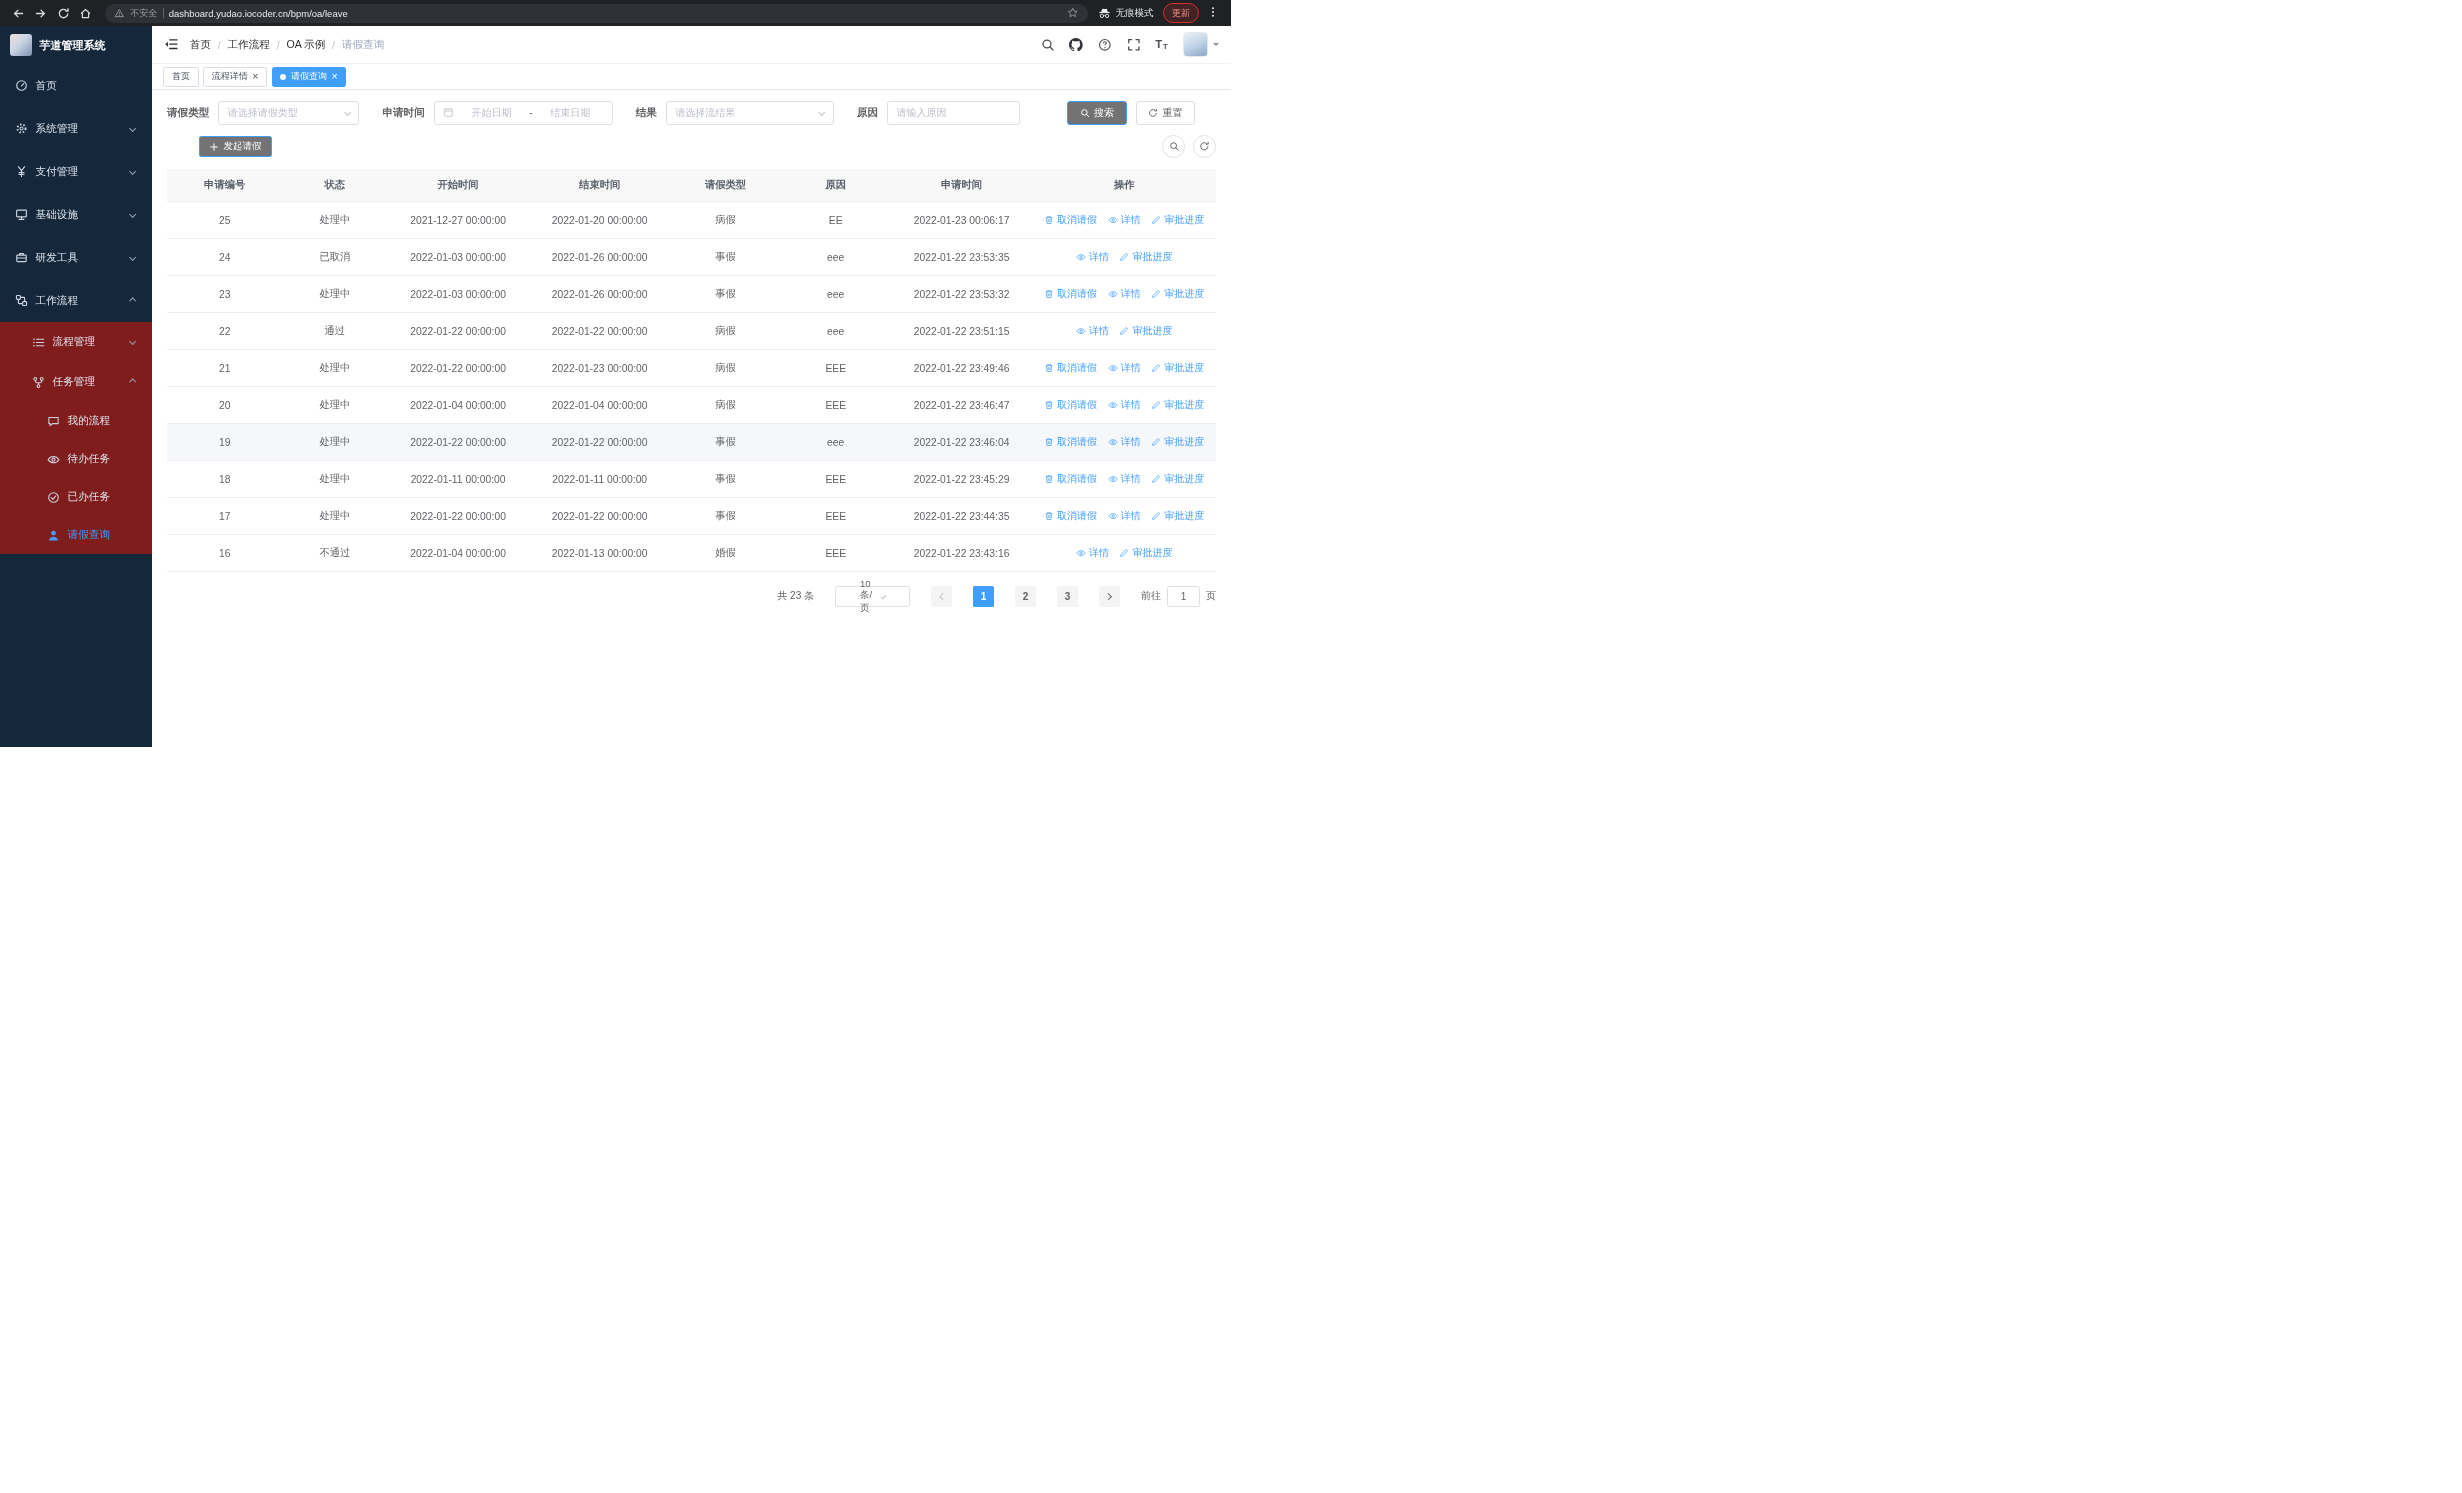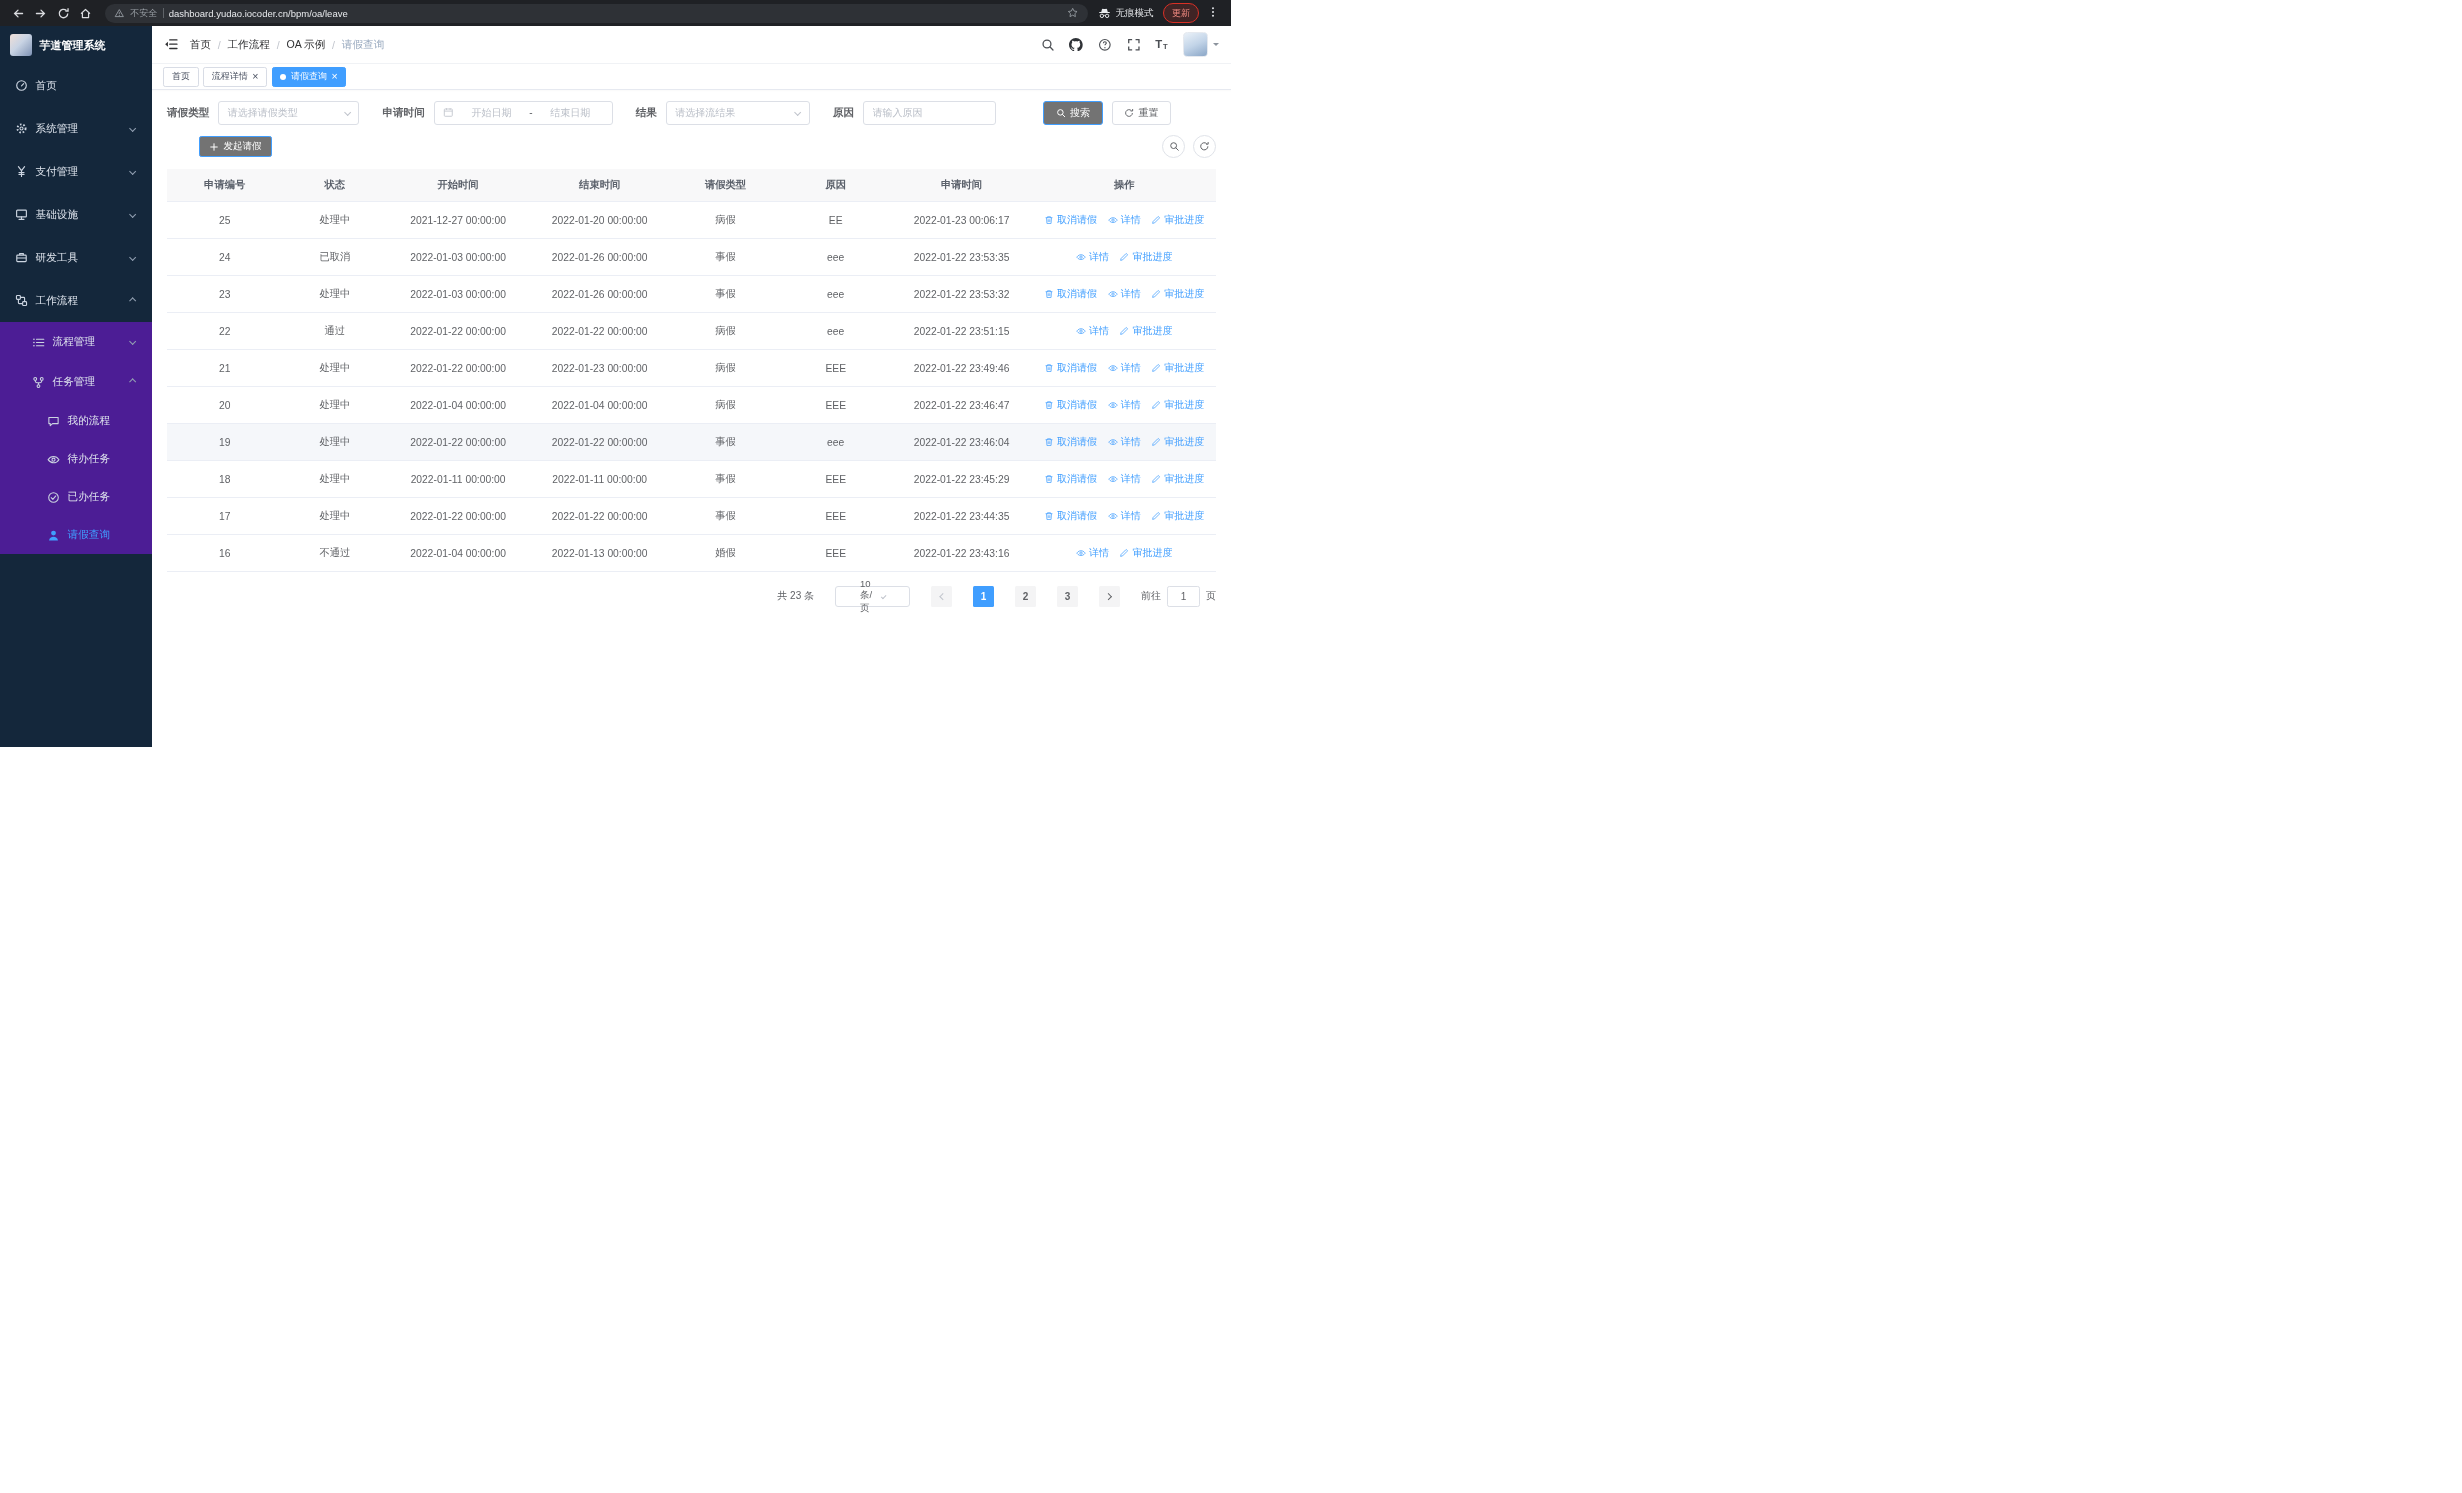--- a/index.html
+++ b/index.html
@@ -31,21 +31,21 @@
   .logo { height:38px; display:flex; align-items:center; gap:7.6px; padding:0 10px; }
   .logo-img { width:22px; height:22px; border-radius:3px; background:linear-gradient(135deg,#f0dfd8 0%,#c9d4e4 45%,#7e92b4 100%); flex-shrink:0; }
   .logo-title { color:#fff; font-size:11px; font-weight:bold; white-space:nowrap; }
   .menu-item { height:43px; display:flex; align-items:center; padding:0 15px; font-size:10.6px; color:#dfe5ee; cursor:pointer; white-space:nowrap; }
   .menu-item .mi-icon { width:13px; height:13px; margin-right:7.6px; color:#ccd5e1; flex-shrink:0; }
   .menu-item .mi-icon svg { width:100%; height:100%; }
   .arr { width:5.3px; height:5.3px; border-right:1.2px solid #93a0b2; border-bottom:1.2px solid #93a0b2; display:inline-block; }
   .arr.down { transform:rotate(45deg); }
   .arr.up { transform:rotate(225deg); }
   .menu-item .chev { margin-left:auto; margin-right:1.5px; }
-  .sub-block { background:#4c1d95; }
+  .sub-block { background:#7f1d1d; }
   .menu-item.lvl2 { height:40px; padding-left:32px; }
   .menu-item.lvl3 { height:38px; padding-left:47px; }
   .menu-item.active { color:#409eff; }
   .menu-item.active .mi-icon { color:#409eff; }
 
   
   .main { flex:1; min-width:0; display:flex; flex-direction:column; background:#fff; }
 
   .app-header { height:38px; display:flex; align-items:center; padding:0 12px; border-bottom:0.8px solid #f0f2f5; }
   .fold-icon { width:14.4px; height:14.4px; color:#303133; cursor:pointer; flex-shrink:0; }
@@ -82,21 +82,21 @@
   .inp .ph { color:#b9bec7; white-space:nowrap; }
   .inp .caret { margin-left:auto; border-color:#c0c4cc; }
   .inp.select { cursor:pointer; }
   .inp input { border:none; outline:none; width:100%; font-size:10px; color:#606266; font-family:inherit; }
   .inp input::placeholder { color:#b9bec7; }
   .cal-icon { width:10.6px; height:10.6px; color:#c0c4cc; flex-shrink:0; }
   .date-range { width:179px; }
   .date-range .ph { flex:1; text-align:center; }
   .date-range .dash { color:#606266; }
   .w-leave-type { width:141px;justify-content:flex-end; }
-  .w-result { width:144px; }
+  .w-result { width:168px; }
   .w-reason { width:133px; }
 
   .btn { height:24px; padding:0 11.4px; border-radius:3px; font-size:10px; display:inline-flex; align-items:center; gap:4.6px; border:0.8px solid #dcdfe6; background:#fff; color:#606266; cursor:pointer; font-family:inherit; white-space:nowrap; }
   .btn svg { width:10px; height:10px; }
   .btn.primary { background:#737373; border-color:#409eff; color:#fff;margin-left:32px; }
   .btn.small { height:21px; padding:0 9px; font-size:9.5px; border-radius:2.3px; }
 
   .toolbar-row { display:flex; align-items:center; margin-bottom:10.6px; }
   .right-tools { margin-left:auto; display:flex; align-items:center; gap:7.6px; }
   .circle-btn { width:23px; height:23px; border-radius:50%; border:0.8px solid #e0e3e9; display:flex; align-items:center; justify-content:center; color:#606266; background:#fff; cursor:pointer; }

